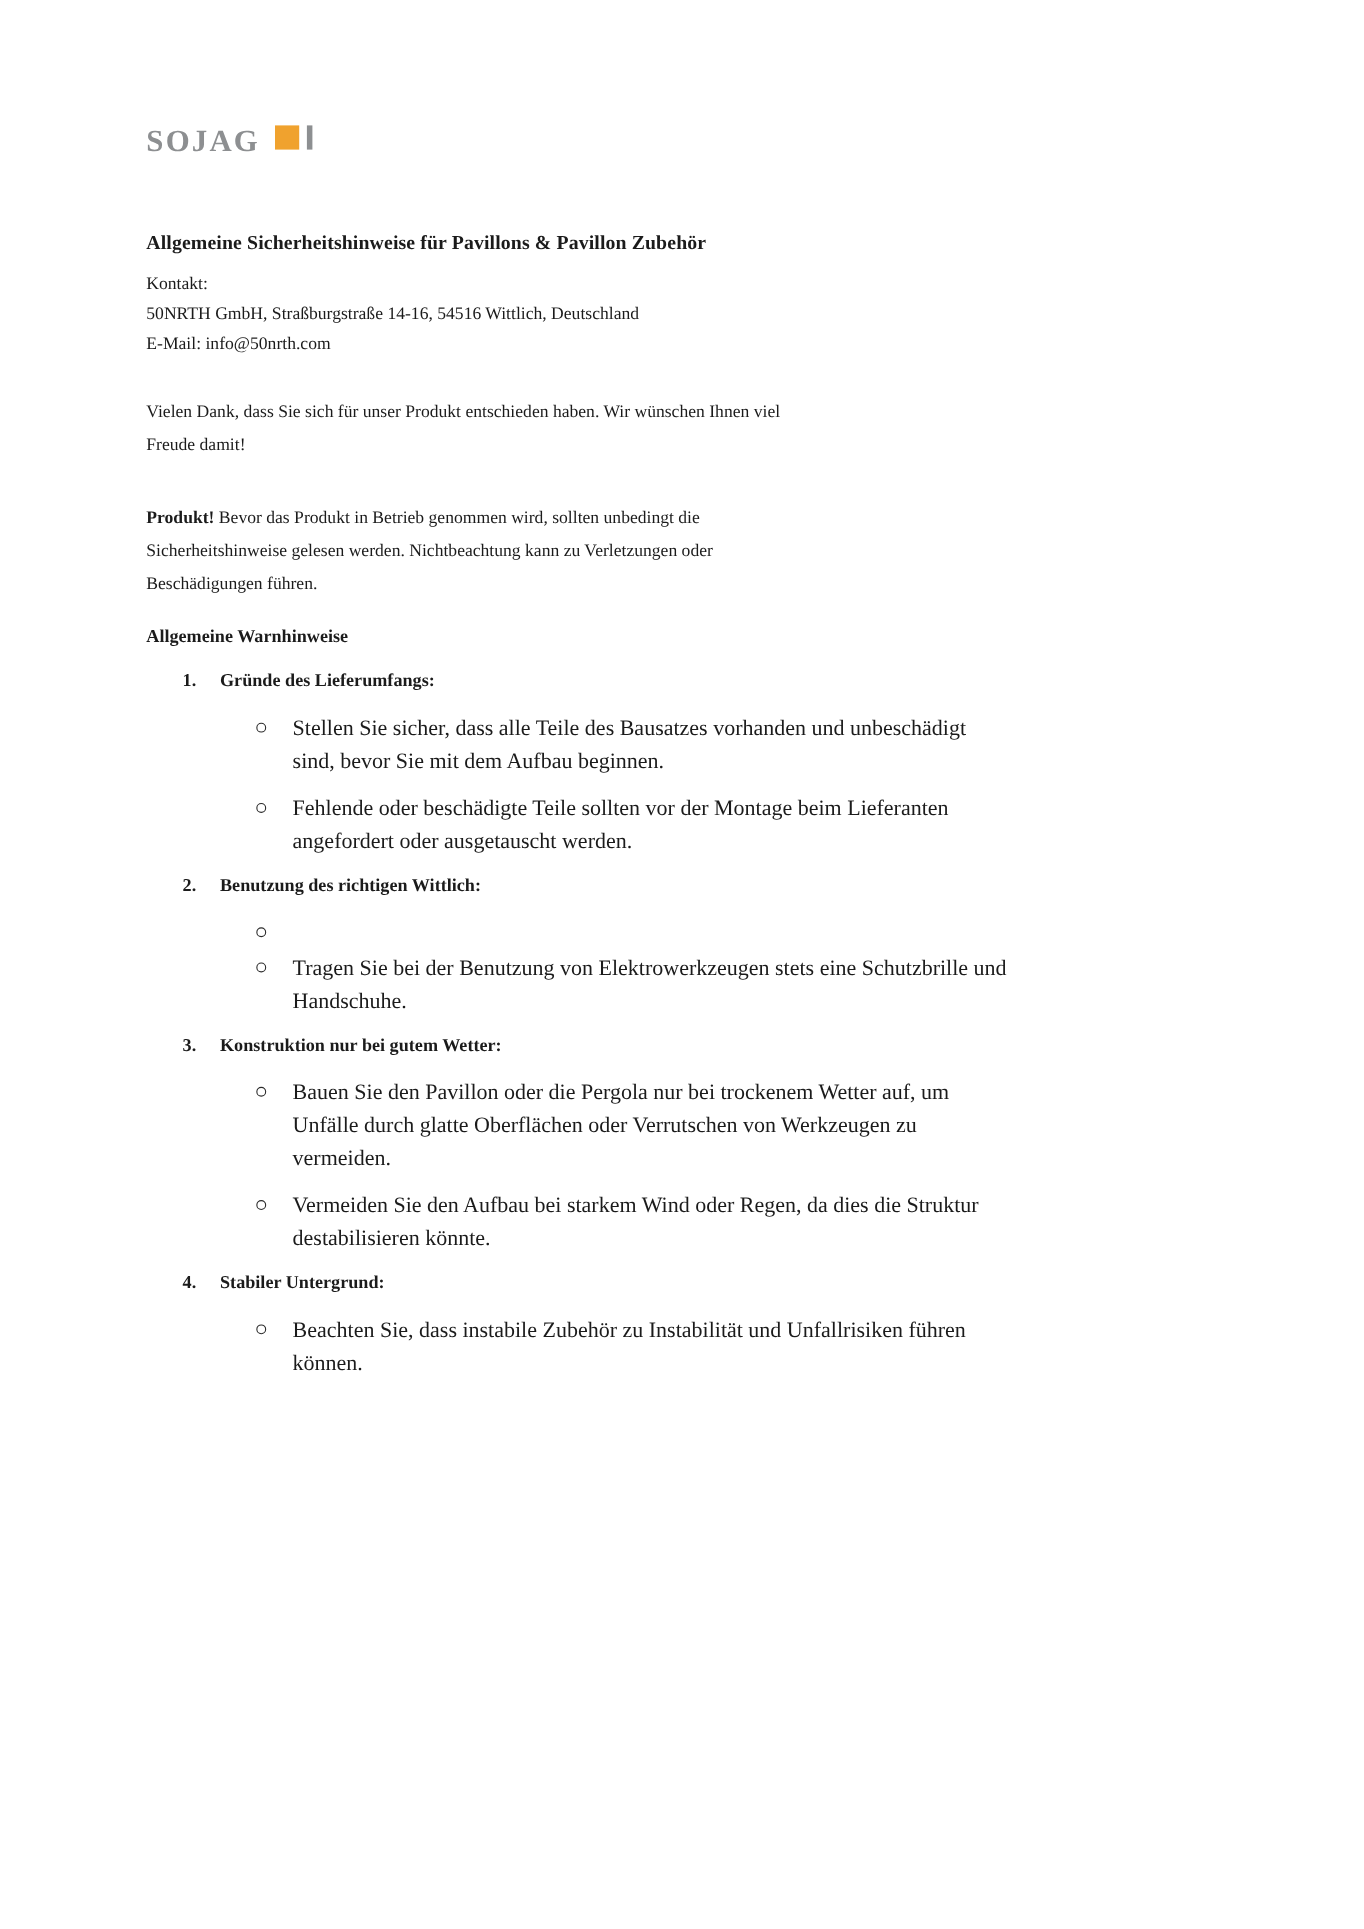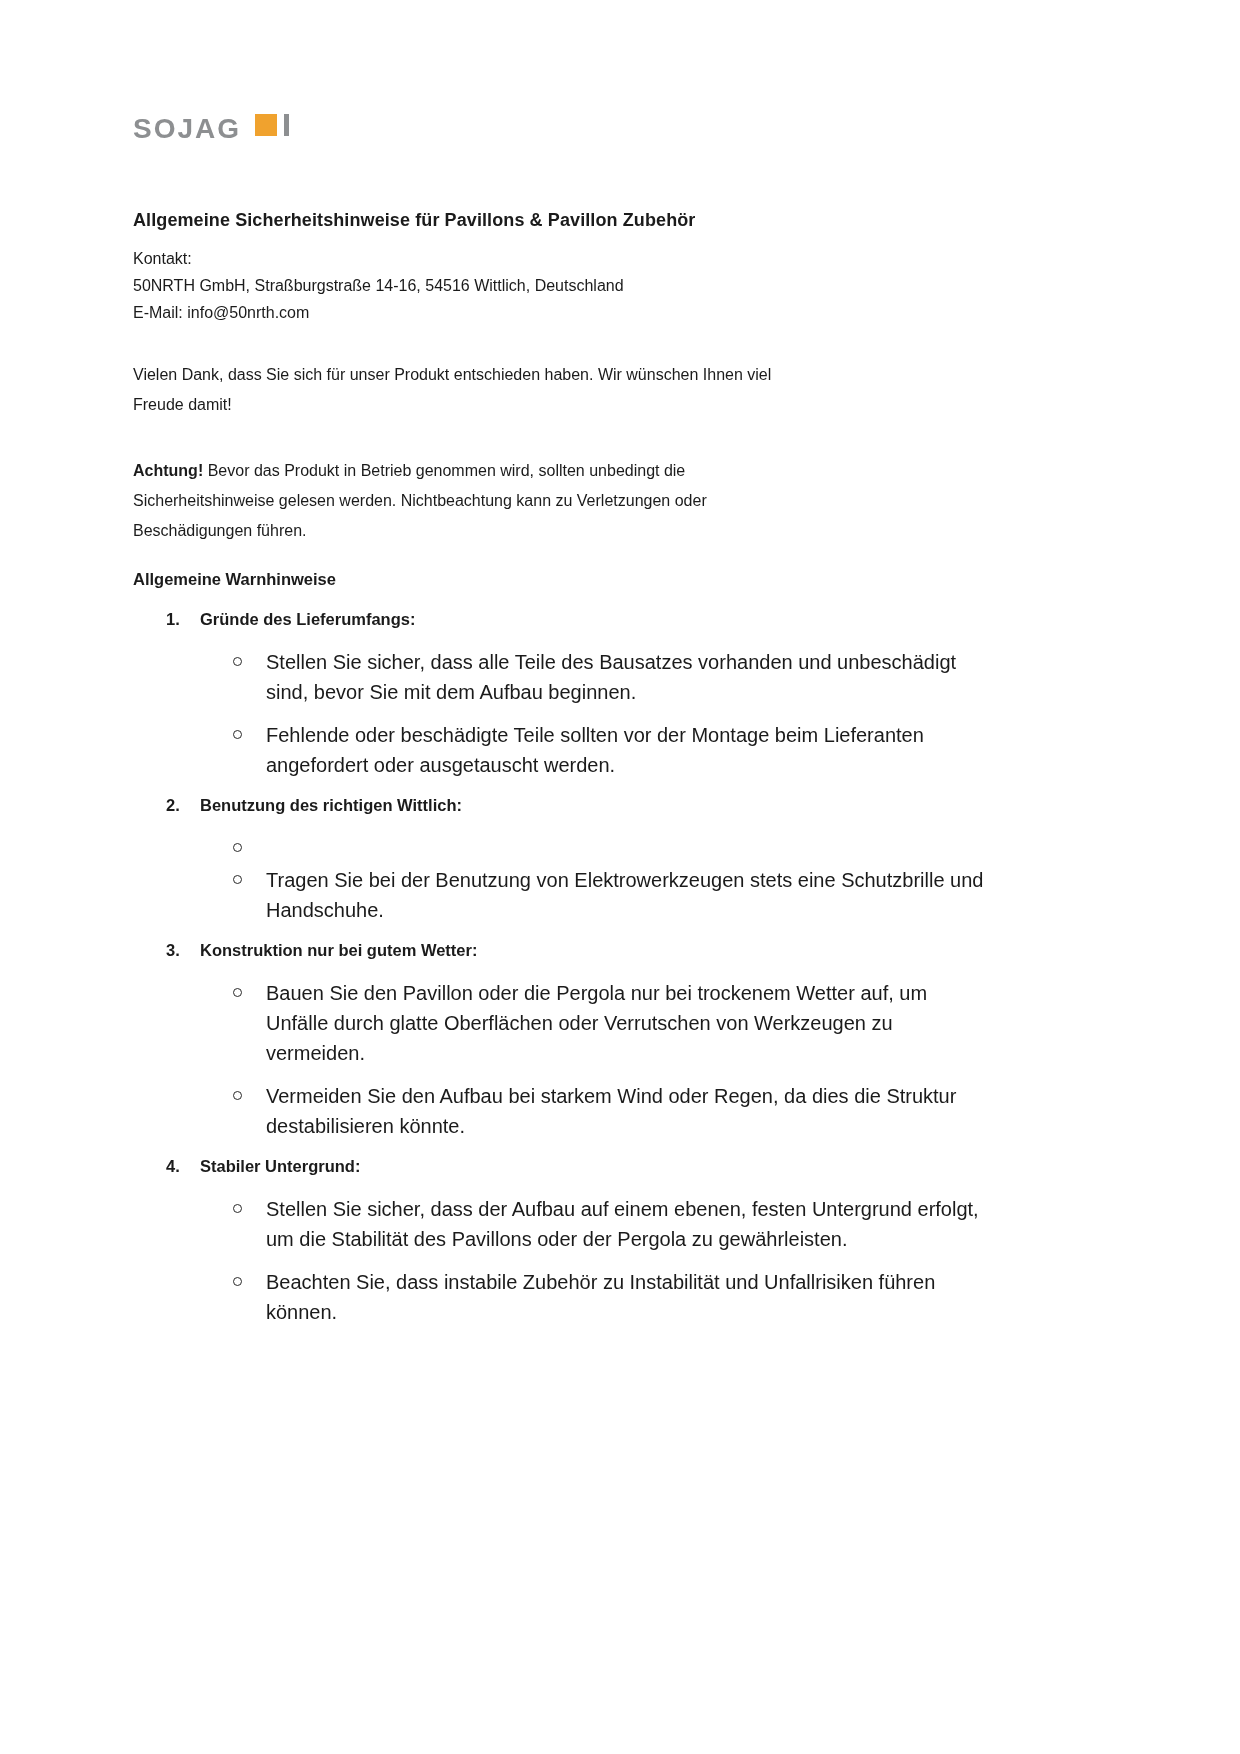--- a/index.html
+++ b/index.html
@@ -8,21 +8,21 @@
     --ink: #1b1b1b;
   }
   * { margin: 0; padding: 0; box-sizing: border-box; }
   html, body { background: #ffffff; }
   .page {
     position: relative;
     width: 1240px;
     height: 1754px;
     margin: 0 auto;
     background: #ffffff;
-    font-family: Liberation Sans, sans-serif;
+    font-family: Liberation Serif, serif;
     color: var(--ink);
     padding: 112px 150px 0 133px;
     overflow: hidden;
   }
   
   .logo { display: flex; align-items: center; height: 34px; }
   .logo-text {
     font-size: 28px;
     font-weight: bold;
     letter-spacing: 2px;
@@ -110,21 +110,21 @@
 
   <div class="contact">
     <div>Kontakt:</div>
     <div>50NRTH GmbH, Straßburgstraße 14-16, 54516 Wittlich, Deutschland</div>
     <div>E-Mail: info@50nrth.com</div>
   </div>
 
   <p class="para intro">Vielen Dank, dass Sie sich für unser Produkt entschieden haben. Wir wünschen Ihnen viel
 Freude damit!</p>
 
-  <p class="para warning"><b>Achtung!</b> <span>Bevor das Produkt in Betrieb genommen wird, sollten unbedingt die
+  <p class="para warning"><b>Produkt!</b> <span>Bevor das Produkt in Betrieb genommen wird, sollten unbedingt die
 Sicherheitshinweise gelesen werden. Nichtbeachtung kann zu Verletzungen oder
 Beschädigungen führen.</span></p>
 
   <h2 class="section-heading">Allgemeine Warnhinweise</h2>
 
   <div class="item">
     <span class="item-num">1.</span>
     <span class="item-heading">Gründe des Lieferumfangs:</span>
   </div>
   <div class="bullet">
@@ -180,24 +180,17 @@
   </div>
 
   <div class="item">
     <span class="item-num">4.</span>
     <span class="item-heading">Stabiler Untergrund:</span>
   </div>
   <div class="bullet">
     <span class="bullet-marker">
         <span class="bullet-circle"></span>
       </span>
-    <span class="bullet-text">Stellen Sie sicher, dass der Aufbau auf einem ebenen, festen Untergrund erfolgt,
-um die Stabilität des Pavillons oder der Pergola zu gewährleisten.</span>
-  </div>
-  <div class="bullet">
-    <span class="bullet-marker">
-        <span class="bullet-circle"></span>
-      </span>
     <span class="bullet-text">Beachten Sie, dass instabile Zubehör zu Instabilität und Unfallrisiken führen
 können.</span>
   </div>
 
 </div>
 
 </body></html>

